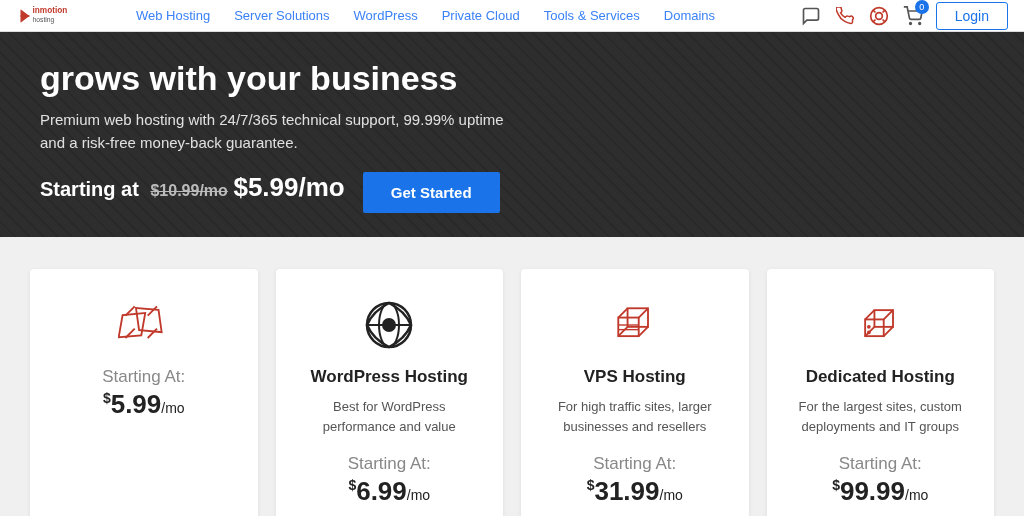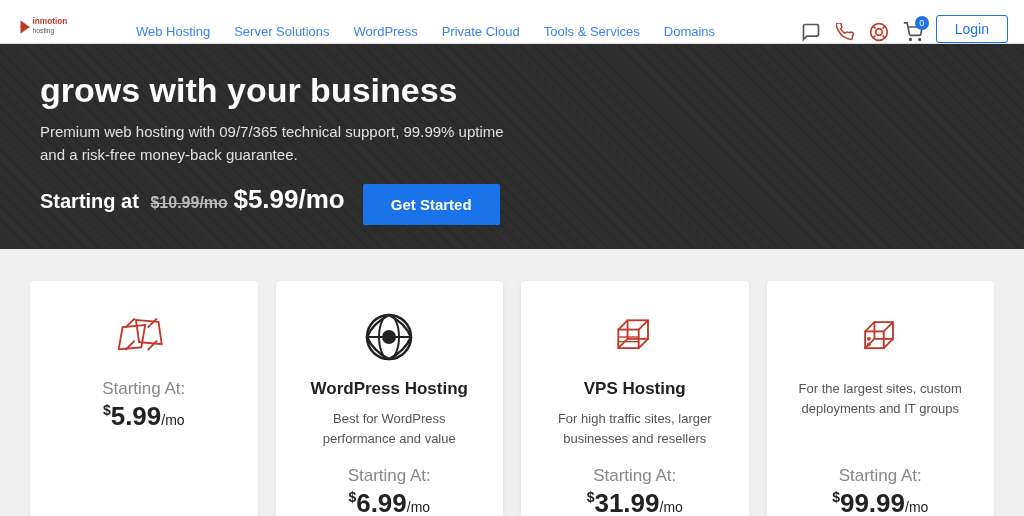--- a/index.html
+++ b/index.html
@@ -1,23 +1,23 @@
 <!DOCTYPE html>
 <html><head>
   <meta charset="utf-8">
   <style>
     * { margin: 0; padding: 0; box-sizing: border-box; }
     body { font-family: Arial, sans-serif; background: #f0f0f0; width: 1024px; overflow-x: hidden; }
 
     
     nav {
       background: #fff;
-      height: 44px;
-      display: flex;
-      align-items: flex-end;
+      height: 32px;
+      display: flex;
+      align-items: center;
       padding: 0 16px;
       border-bottom: 1px solid #ddd;
       position: relative;
       z-index: 10;
     }
     .logo-area {
       display: flex;
       align-items: center;
       margin-right: 20px;
     }
@@ -247,21 +247,21 @@
         <path d="M1 1h4l2.68 13.39a2 2 0 002 1.61h9.72a2 2 0 002-1.61L23 6H6"></path>
       </svg>
       <span class="cart-badge">0</span>
     </div>
   </div>
   <button class="login-btn">Login</button>
 </nav>
 
 <div class="hero">
   <h1 class="hero-title">grows with your business</h1>
-  <p class="hero-subtitle">Premium web hosting with 09/7/365 technical support, 99.99% uptime and a risk-free money-back guarantee.</p>
+  <p class="hero-subtitle">Premium web hosting with 24/7/365 technical support, 99.99% uptime and a risk-free money-back guarantee.</p>
   <div class="hero-price-row">
     <div class="hero-price-text">
       <span>Starting at</span>
       <span style="margin-left:6px;" class="hero-old-price">$10.99/mo</span>
       <span class="hero-new-price">$5.99/mo</span>
     </div>
     <button class="get-started-btn">Get Started</button>
   </div>
 </div>
 
@@ -333,20 +333,21 @@
         <rect x="12" y="22" width="20" height="18" stroke="#c0392b" stroke-width="2" fill="none"></rect>
         <rect x="22" y="12" width="20" height="18" stroke="#c0392b" stroke-width="2" fill="none"></rect>
         <line x1="12" y1="22" x2="22" y2="12" stroke="#c0392b" stroke-width="2"></line>
         <line x1="32" y1="22" x2="42" y2="12" stroke="#c0392b" stroke-width="2"></line>
         <line x1="12" y1="40" x2="22" y2="30" stroke="#c0392b" stroke-width="2"></line>
         <line x1="32" y1="40" x2="42" y2="30" stroke="#c0392b" stroke-width="2"></line>
         <circle cx="16" cy="30" r="2" fill="#c0392b"></circle>
         <circle cx="16" cy="36" r="2" fill="#c0392b"></circle>
       </svg>
     </div>
+    <div class="card-title">Dedicated Hosting</div>
     <div class="card-desc">For the largest sites, custom deployments and IT groups</div>
     <div class="card-starting-at">Starting At:</div>
     <div class="card-price">
       <sup>$</sup><span>99.99</span><span style="font-size:14px;font-weight:400;">/mo</span>
     </div>
 
   </div>
 
 </div>
 

